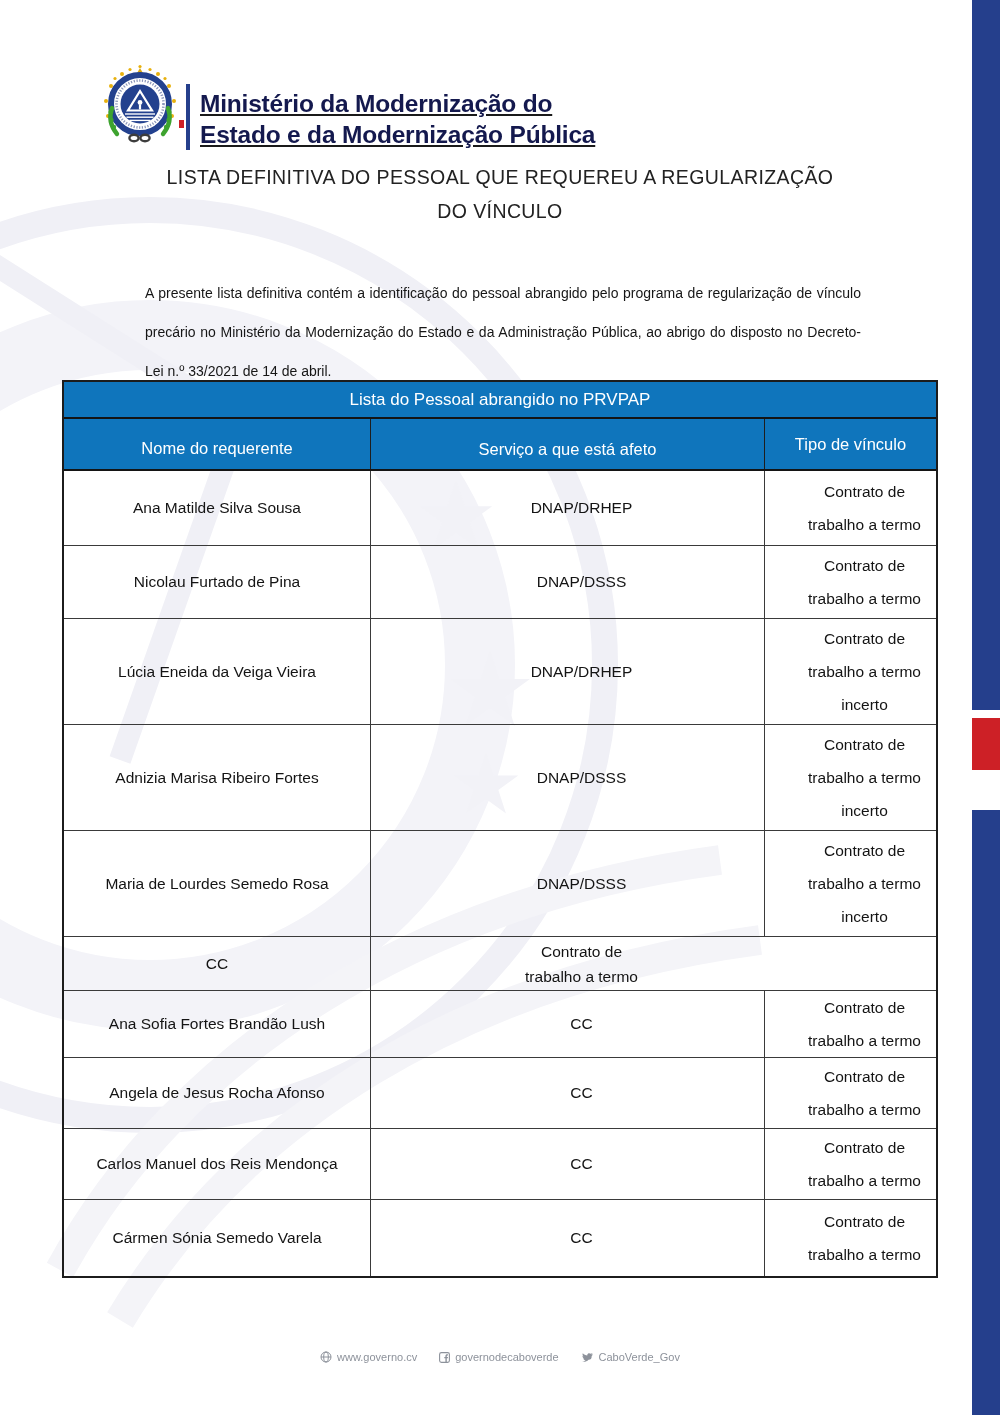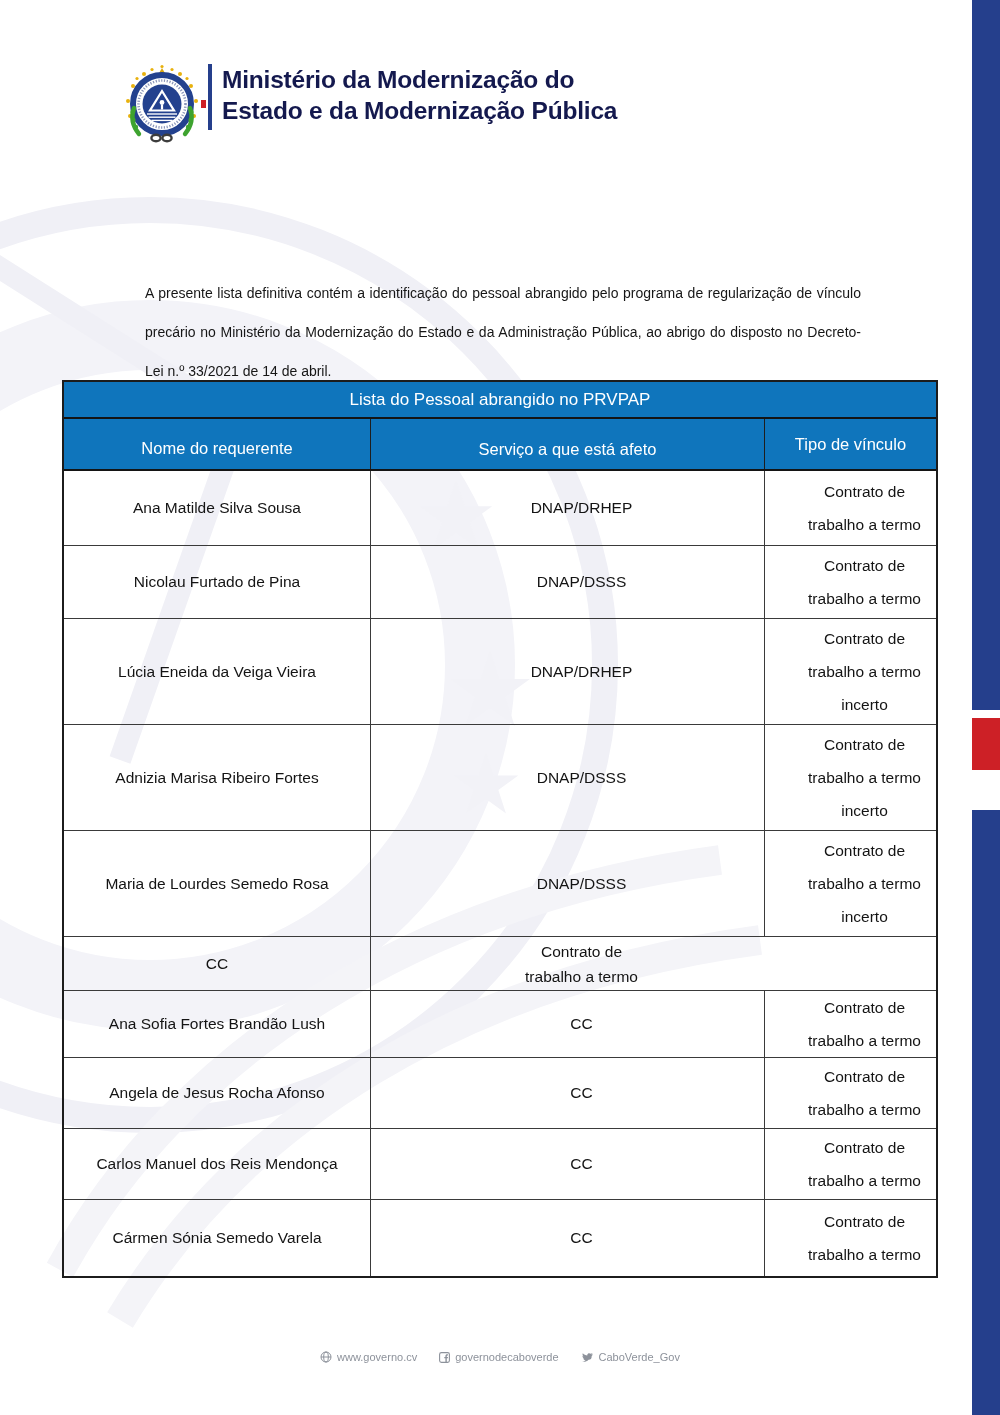--- a/index.html
+++ b/index.html
@@ -9,21 +9,21 @@
     font-family:"Liberation Sans", sans-serif;color:#1a1a1a;
   }
   
   .watermark{position:absolute;inset:0;pointer-events:none;}
   
   .accent{position:absolute;right:0;width:28px;}
   .accent.bar-top{top:0;height:710px;background:var(--navy);}
   .accent.sq-red{top:718px;height:52px;background:var(--red);}
   .accent.bar-bottom{top:810px;height:605px;background:var(--navy);}
   
-  .brand{position:absolute;top:64px;left:122px;display:flex;align-items:flex-start;}
+  .brand{position:absolute;top:64px;left:100px;display:flex;align-items:flex-end;text-decoration:underline;}
   .brand .sep{position:relative;width:4px;height:66px;background:var(--navy);margin:0 10px 0 6px;}
   .brand .sep .red-tick{position:absolute;left:-7px;top:36px;width:5px;height:8px;background:var(--red);}
   .brand .names{line-height:31px;font-size:24.5px;font-weight:bold;color:var(--brandnavy);letter-spacing:-0.2px;}
   
   .doc-title{position:absolute;top:160px;left:0;width:1000px;text-align:center;
     font-size:19.5px;letter-spacing:.4px;color:#222;line-height:34px;}
   
   .intro{position:absolute;top:260px;left:145px;width:716px;
     font-size:14px;line-height:39px;text-align:justify;color:#161616;}
   
@@ -143,20 +143,24 @@
     </svg>
     <div class="sep">
       <span class="red-tick"></span>
     </div>
     <div class="names">
       <div>Ministério da Modernização do</div>
       <div>Estado e da Modernização Pública</div>
     </div>
   </header>
 
+  <div class="doc-title">
+    <div>LISTA DEFINITIVA DO PESSOAL QUE REQUEREU A REGULARIZAÇÃO</div>
+    <div>DO VÍNCULO</div>
+  </div>
 
   <p class="intro">A presente lista definitiva contém a identificação do pessoal abrangido pelo programa de regularização de vínculo precário no Ministério da Modernização do Estado e da Administração Pública, ao abrigo do disposto no Decreto-Lei n.º 33/2021 de 14 de abril.</p>
 
   <div class="doc-table">
     <div class="t-caption">Lista do Pessoal abrangido no PRVPAP</div>
     <div class="t-head">
       <div class="hcell c1">Nome do requerente</div>
       <div class="hcell c2">Serviço a que está afeto</div>
       <div class="hcell c3">Tipo de vínculo</div>
     </div>

